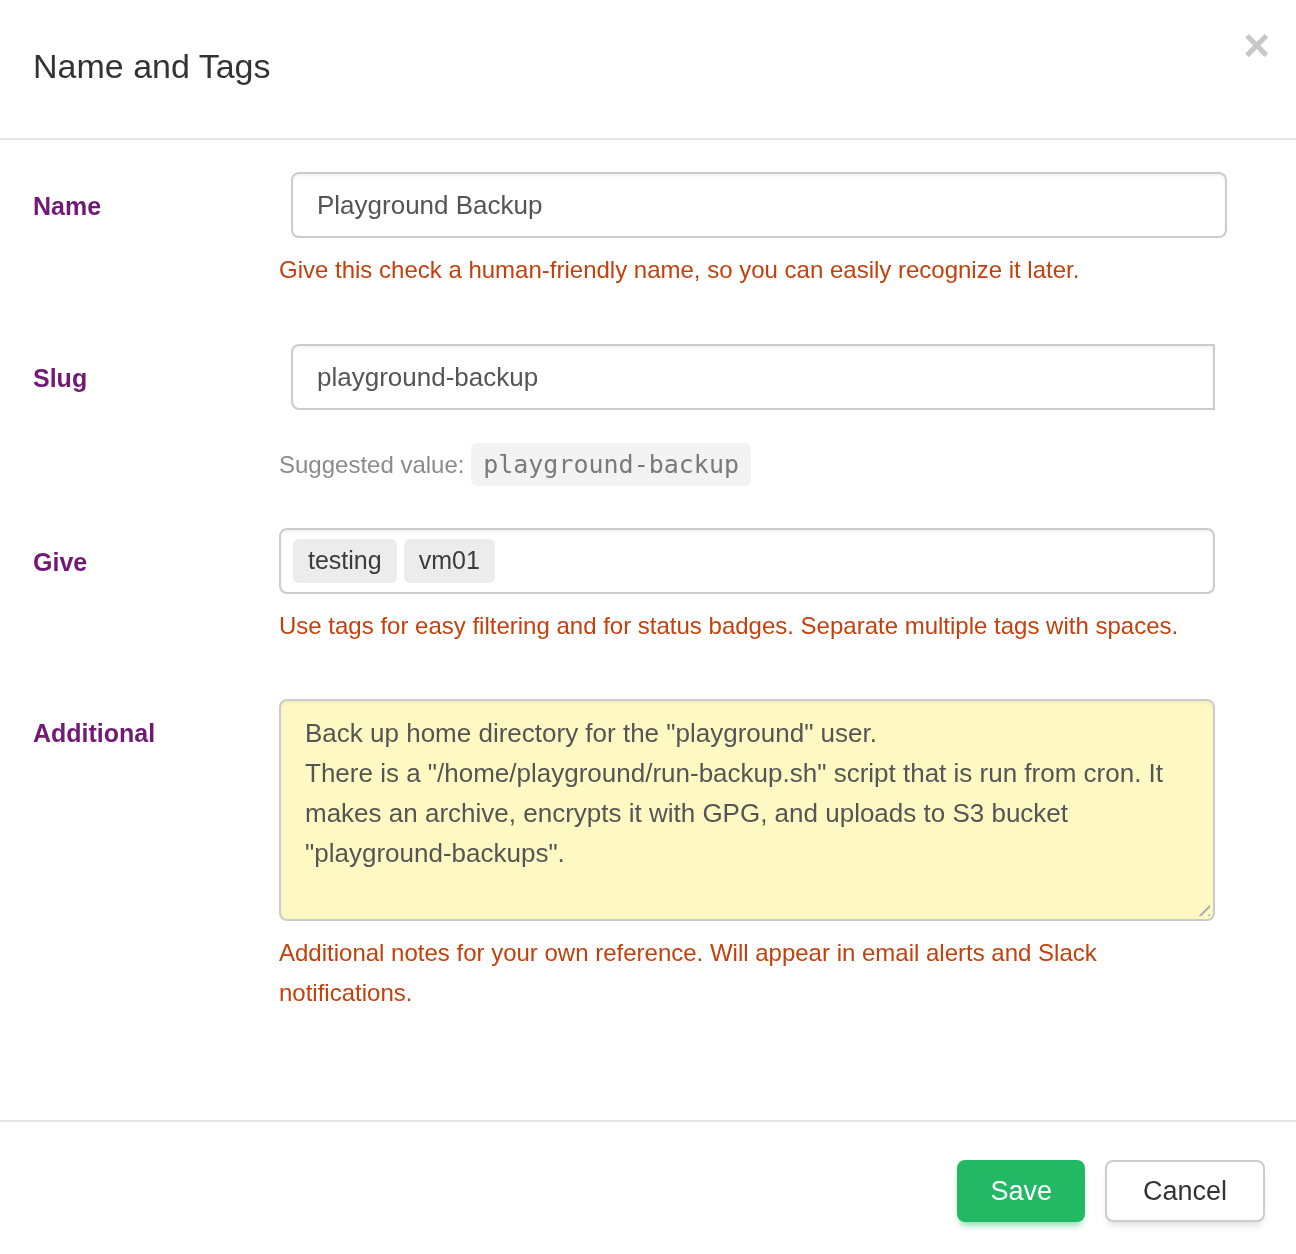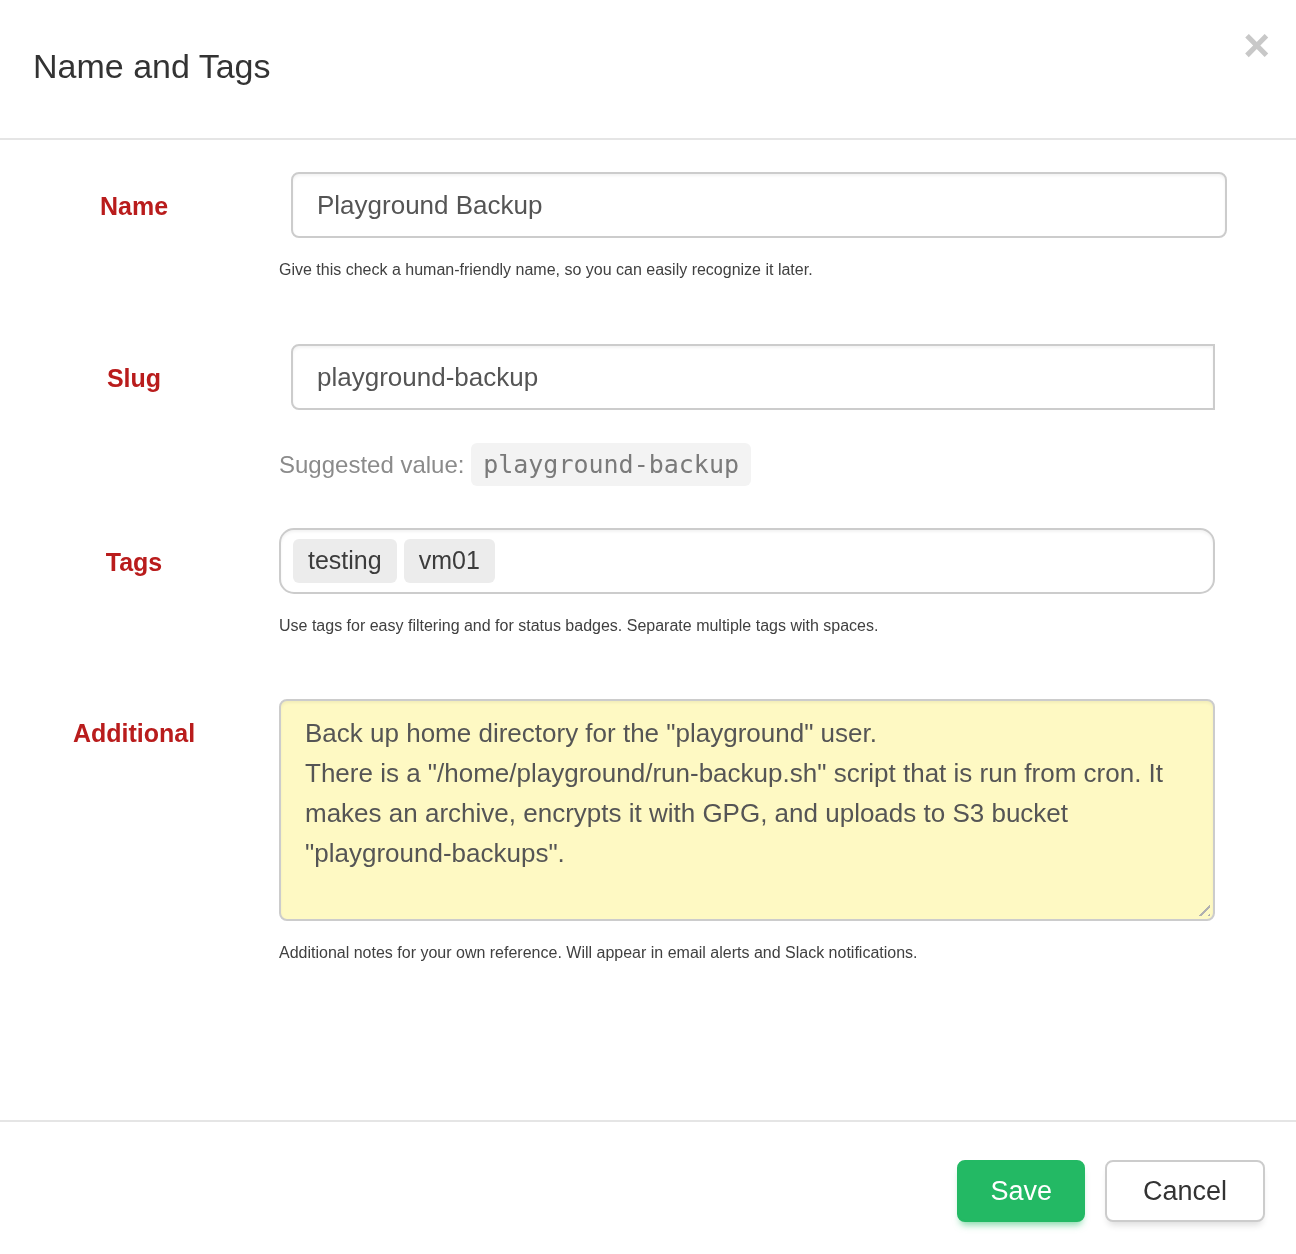--- a/index.html
+++ b/index.html
@@ -16,32 +16,32 @@
   .modal-header { position: relative; padding: 48px 49px 0 33px; height: 140px; border-bottom: 2px solid #e5e5e5; flex: 0 0 auto; }
   .modal-title { font-size: 34px; font-weight: 500; color: #333; line-height: 1.1; }
   .close-btn { position: absolute; top: 22px; right: 26px; font-size: 46px; font-weight: bold; color: #c8c8c8; line-height: 1; background: none; border: none; cursor: pointer; font-family: "Liberation Sans", sans-serif; }
 
   
   .modal-body { padding: 32px 81px 0 33px; flex: 1 1 auto; }
   .form-row { display: grid; grid-template-columns: 202px 1fr; column-gap: 44px; }
   .form-row.g-name  { margin-bottom: 54px; }
   .form-row.g-slug  { margin-bottom: 40px; }
   .form-row.g-tags  { margin-bottom: 53px; }
-  .ctl-label { text-align: center; font-weight: bold; font-size: 25px; color: #b91c1c; padding-top: 19px; line-height: 1.2; }
+  .ctl-label { text-align: left; font-weight: bold; font-size: 25px; color: #701a75; padding-top: 19px; line-height: 1.2; }
 
   .text-input {
     width: 100%; height: 66px;
     border: 2px solid #ccc; border-radius: 8px;
     padding: 0 24px; font-size: 26px; color: #555;
     font-family: "Liberation Sans", sans-serif;
     box-shadow: inset 0 2px 3px rgba(0,0,0,0.05);
     outline: none; background: #fff; margin-left: 12px;
   }
 
-  .help { color: #404040; font-size: 16px; line-height: 40px; margin-top: 12px; }
+  .help { color: #c2410c; font-size: 24px; line-height: 40px; margin-top: 12px; }
 
   
   .input-group { display: flex; width: 100%; }
   .input-group .text-input { flex: 1 1 auto; border-radius: 8px 0 0 8px; }
   .btn-suggest {
     flex: 0 0 242px; height: 66px;
     background: #fff; border: 2px solid #ccc; border-left: 2px solid #ccc;
     margin-left: -2px; border-radius: 0 8px 8px 0;
     font-size: 26px; color: #333; cursor: pointer;
     font-family: "Liberation Sans", sans-serif;
@@ -50,21 +50,21 @@
   .suggest-line { margin-top: 32px; color: #8b8b8b; font-size: 24px; line-height: 46px; }
   .code {
     font-family: "DejaVu Sans Mono", monospace;
     background: #f3f3f3; color: #7a7a7a;
     padding: 7px 12px; border-radius: 6px; font-size: 25px;
   }
 
   
   .tags-box {
     width: 100%; height: 66px;
-    border: 2px solid #ccc; border-radius: 15px;
+    border: 2px solid #ccc; border-radius: 8px;
     box-shadow: inset 0 2px 3px rgba(0,0,0,0.05);
     display: flex; align-items: center; gap: 7px; padding: 0 12px;
     background: #fff; cursor: text;
   }
   .chip { background: #ececec; color: #3c3c3c; font-size: 25px; padding: 8px 15px; border-radius: 6px; line-height: 1.1; }
 
   
   .textarea-wrap { position: relative; width: 100%; }
   .desc-area {
     width: 100%; height: 222px;
@@ -126,21 +126,21 @@
           <input type="text" class="text-input" value="playground-backup" style="">
         </div>
         <div class="suggest-line">
           <span>Suggested value:</span>
           <span class="code">playground-backup</span>
         </div>
       </div>
     </div>
 
     <div class="form-row g-tags">
-      <label class="ctl-label">Tags</label>
+      <label class="ctl-label">Give</label>
       <div>
         <div class="tags-box">
             <span class="chip">testing</span>
             <span class="chip">vm01</span>
           </div>
         <div class="help">Use tags for easy filtering and for status badges. Separate multiple tags with spaces.</div>
       </div>
     </div>
 
     <div class="form-row g-desc">

